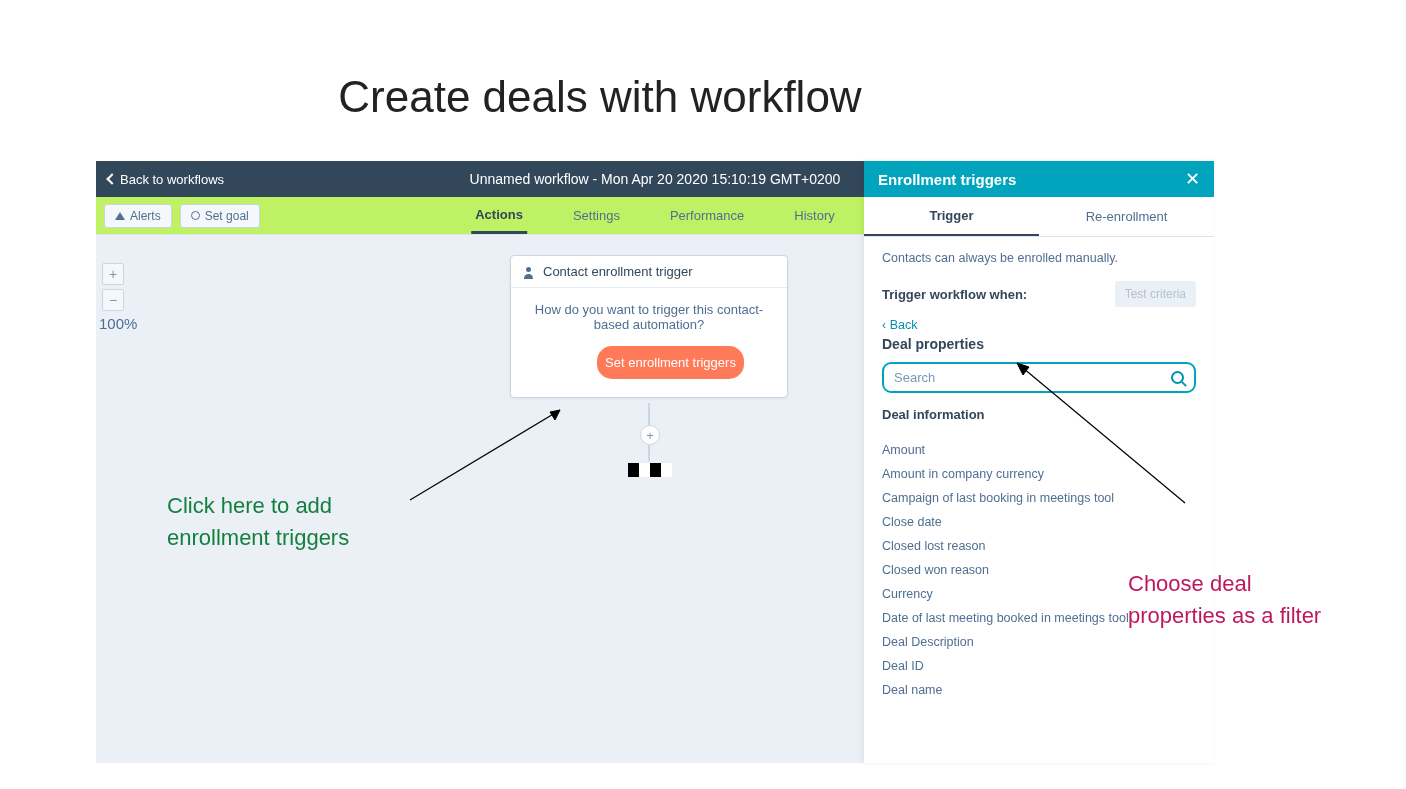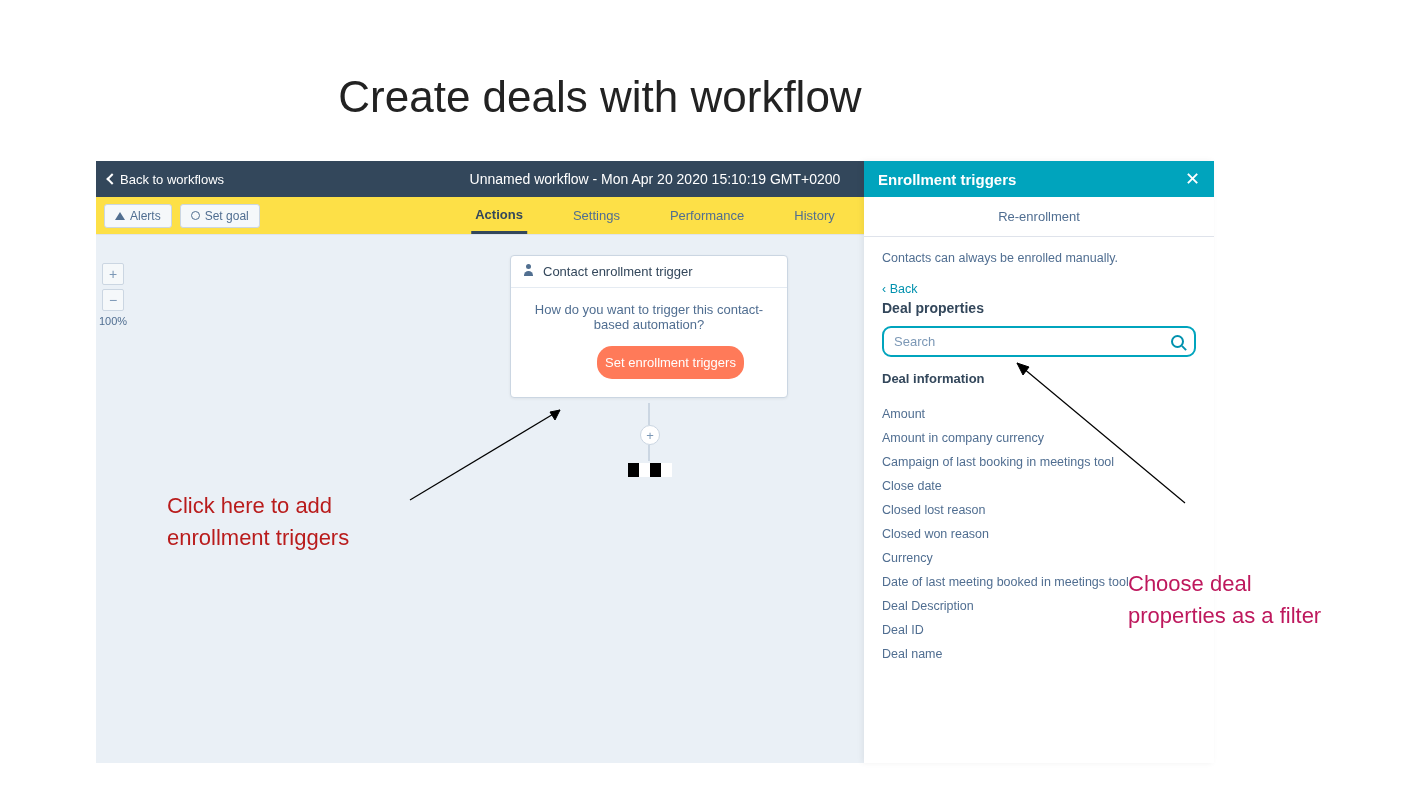--- a/index.html
+++ b/index.html
@@ -5,35 +5,35 @@
   * { box-sizing: border-box; margin: 0; padding: 0; }
   body { font-family: -apple-system, BlinkMacSystemFont, "Segoe UI", Helvetica, Arial, sans-serif; background: #fff; width: 1406px; height: 789px; position: relative; color: #33475b; }
   .slide-title { position: absolute; top: 72px; left: 0; width: 1200px; text-align: center; font-size: 44px; font-weight: 400; color: #222; font-family: "Segoe UI", "Helvetica Neue", sans-serif; }
   .app-shot { position: absolute; top: 161px; left: 96px; width: 1118px; height: 766px; background: #fff; }
   
   .topbar { height: 36px; background: #33475b; color: #fff; display: flex; align-items: center; padding: 0 12px; font-size: 13px; position: relative; }
   .back-link { display: flex; align-items: center; gap: 4px; cursor: pointer; }
   .chev-left { display:inline-block; width:8px; height:8px; border-left:2px solid #fff; border-bottom:2px solid #fff; transform: rotate(45deg); }
   .wf-name { position: absolute; left: 50%; transform: translateX(-50%); font-size: 14px; }
   
-  .secbar { height: 38px; border-bottom: 1px solid #dfe3eb; background: #fde047; display: flex; align-items: center; position: relative; }
+  .secbar { height: 38px; border-bottom: 1px solid #dfe3eb; background: #bef264; display: flex; align-items: center; position: relative; }
   .secbar-left { display: flex; gap: 8px; padding-left: 8px; }
   .pill-btn { border: 1px solid #cbd6e2; background: #f5f8fa; border-radius: 3px; font-size: 12px; color: #506e91; padding: 4px 10px; display: flex; align-items: center; gap: 5px; cursor: pointer; }
   .icon-alert { width:0; height:0; border-left:5px solid transparent; border-right:5px solid transparent; border-bottom:8px solid #516f90; position:relative; }
   .icon-gear { width:9px; height:9px; border:1.5px solid #516f90; border-radius:50%; position:relative; }
   .tabs { position: absolute; left: 50%; transform: translateX(-50%); display: flex; gap: 42px; font-size: 13px; color: #506e91; height: 100%; align-items: center; }
   .tab { padding: 0 4px; height: 100%; display:flex; align-items:center; cursor:pointer; }
   .tab.active { color: #33475b; font-weight: 600; border-bottom: 3px solid #33475b; }
   
   .canvas { position: relative; height: 528px; background: #eaf0f6; overflow: hidden; }
   .zoom-controls { position: absolute; left: 6px; top: 28px; width: 24px; }
   .zoom-btn { width: 22px; height: 22px; background: #f5f8fa; border: 1px solid #cbd6e2; color: #7c98b6; font-size: 14px; display:flex; align-items:center; justify-content:center; cursor:pointer; margin-bottom: 4px; border-radius:2px;}
-  .zoom-pct { font-size: 11px; color: #506e91; margin-top: 2px; margin-left:-3px;}
+  .zoom-pct { font-size: 15px; color: #506e91; margin-top: 2px; margin-left:-3px;}
   .trigger-card { position: absolute; left: 414px; top: 20px; width: 278px; background: #fff; border: 1px solid #cbd6e2; border-radius: 4px; box-shadow: 0 1px 3px rgba(0,0,0,0.06); }
-  .trigger-head { padding: 8px 12px; border-bottom: 1px solid #e5ebf2; font-size: 13px; color: #33475b; display:flex; gap:8px; align-items:flex-start;}
+  .trigger-head { padding: 8px 12px; border-bottom: 1px solid #e5ebf2; font-size: 13px; color: #33475b; display:flex; gap:8px; align-items:flex-end;}
   .person-icon { width:12px; height:12px; display:inline-block; position:relative; }
   .person-icon::before { content:""; position:absolute; top:0; left:3px; width:5px; height:5px; background:#516f90; border-radius:50%; }
   .person-icon::after { content:""; position:absolute; bottom:0; left:1px; width:9px; height:5px; background:#516f90; border-radius:5px 5px 0 0; }
   .trigger-body { padding: 14px 16px 18px; text-align:center; font-size: 13px; color: #506e91; }
   .orange-btn { margin-top: 14px; background: #ff7a59; color: #fff; border: none; border-radius: 15px; padding: 9px 8px; font-size: 13px; cursor: pointer; font-weight:500;margin-left:43px;}
   .connector-line { position:absolute; left: 552px; top: 168px; width:2px; height:22px; background:#cbd6e2; }
   .add-circle { position:absolute; left: 544px; top: 190px; width:20px; height:20px; border:1px solid #cbd6e2; background:#fff; border-radius:50%; color:#7c98b6; font-size:13px; display:flex; align-items:center; justify-content:center; cursor:pointer;}
   .connector-line2 { position:absolute; left: 552px; top: 210px; width:2px; height:16px; background:#cbd6e2; }
   .checker { position:absolute; left: 532px; top: 228px; width:44px; height:14px; display:flex; flex-wrap:wrap;}
   .checker span{ width:11px; height:7px;}
@@ -54,21 +54,21 @@
   .back-sm { color:#0091ae; font-size:12.5px; cursor:pointer; font-weight:500; margin-bottom:4px; display:inline-block;}
   .section-title { font-weight:700; color:#33475b; font-size:14px; margin-bottom:10px;}
   .search-wrap { border:2px solid #00a4bd; border-radius:9px; display:flex; align-items:center; padding:6px 10px; margin-bottom:14px;}
   .search-wrap input { flex:1; border:none; outline:none; font-size:13px; color:#33475b;}
   .search-wrap input::placeholder{color:#7c98b6;}
   .mag { width:13px; height:13px; border:2px solid #0091ae; border-radius:50%; position:relative;}
   .mag::after{content:""; position:absolute; width:6px; height:2px; background:#0091ae; bottom:-3px; right:-5px; transform:rotate(45deg);}
   .group-title { font-weight:700; color:#33475b; font-size:13px; margin:6px 0 16px;}
   .prop-item { font-size:12.5px; color:#506e91; padding:5px 0; cursor:pointer;}
   
-  .anno1 { position:absolute; top:490px; left:167px; width:240px; font-size:22px; line-height:1.45; color:#b91c1c; font-family:"Segoe UI","Helvetica Neue",sans-serif;}
+  .anno1 { position:absolute; top:490px; left:167px; width:240px; font-size:22px; line-height:1.45; color:#15803d; font-family:"Segoe UI","Helvetica Neue",sans-serif;}
   .anno2 { position:absolute; top:568px; left:1128px; width:210px; font-size:22px; line-height:1.45; color:#be185d; font-family:"Segoe UI","Helvetica Neue",sans-serif;}
   .arrow { position:absolute; stroke:#000; fill:#000;}
 </style>
 </head>
 <body>
 
 <div class="slide-title">Create deals with workflow</div>
 
 <div class="app-shot">
 
@@ -130,24 +130,29 @@
         <span></span>
     </div>
   </div>
 
   <div class="panel">
     <div class="panel-head">
       <span>Enrollment triggers</span>
       <span class="close-x">✕</span>
     </div>
     <div class="panel-tabs">
+      <div class="ptab active">Trigger</div>
       <div class="ptab">Re-enrollment</div>
     </div>
     <div class="panel-body">
       <div class="hint">Contacts can always be enrolled manually.</div>
+      <div class="row-flex">
+        <div class="twhen">Trigger workflow when:</div>
+        <button class="grey-btn">Test criteria</button>
+      </div>
       <span class="back-sm">‹  Back</span>
       <div class="section-title">Deal properties</div>
       <div class="search-wrap">
         <input type="text" placeholder="Search" style="">
         <span class="mag"></span>
       </div>
       <div class="group-title">Deal information</div>
       <div id="prop-list">
           <div class="prop-item">Amount</div>
           <div class="prop-item">Amount in company currency</div>

